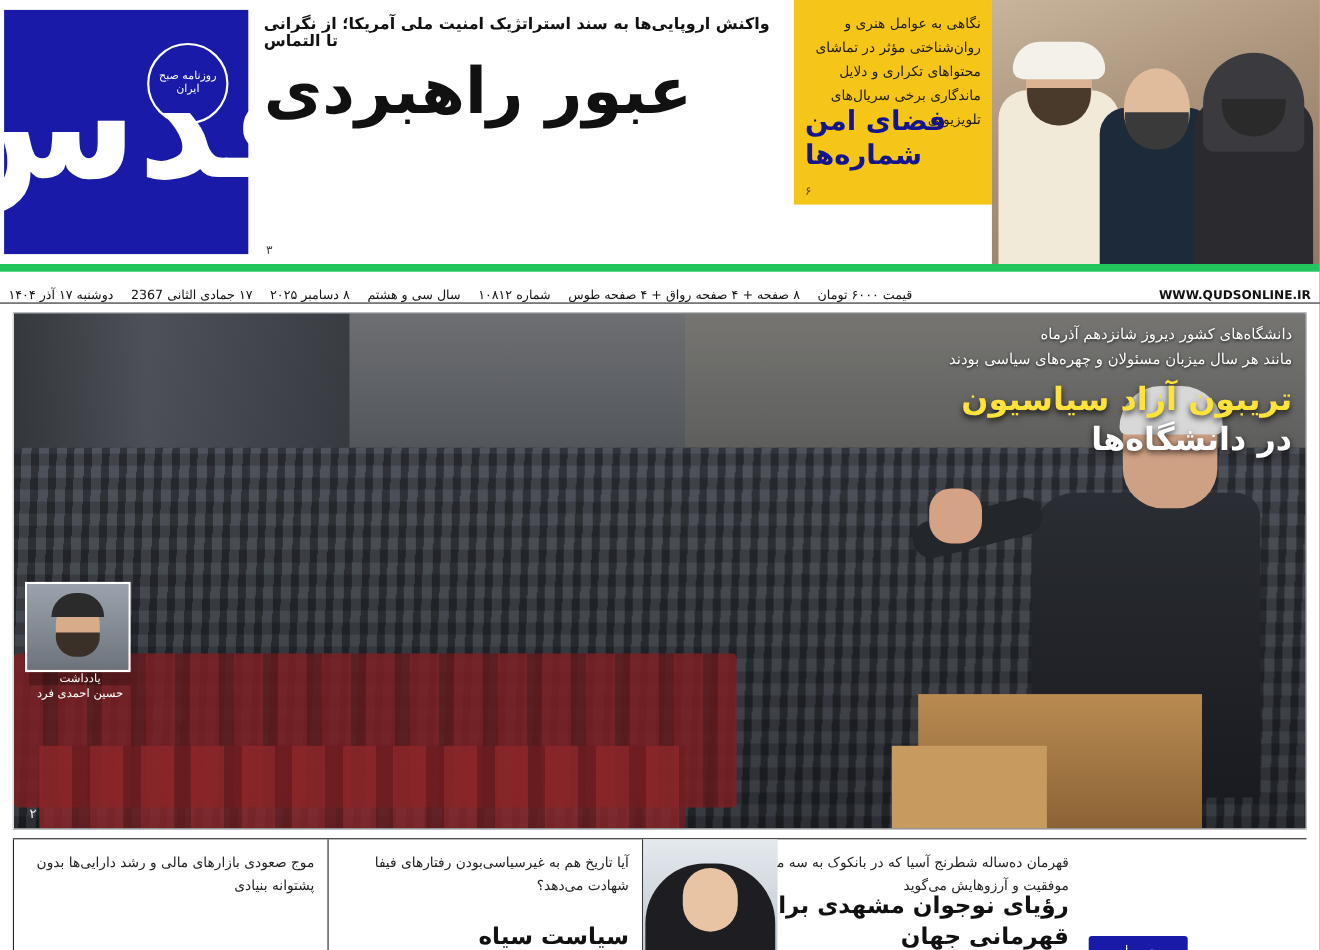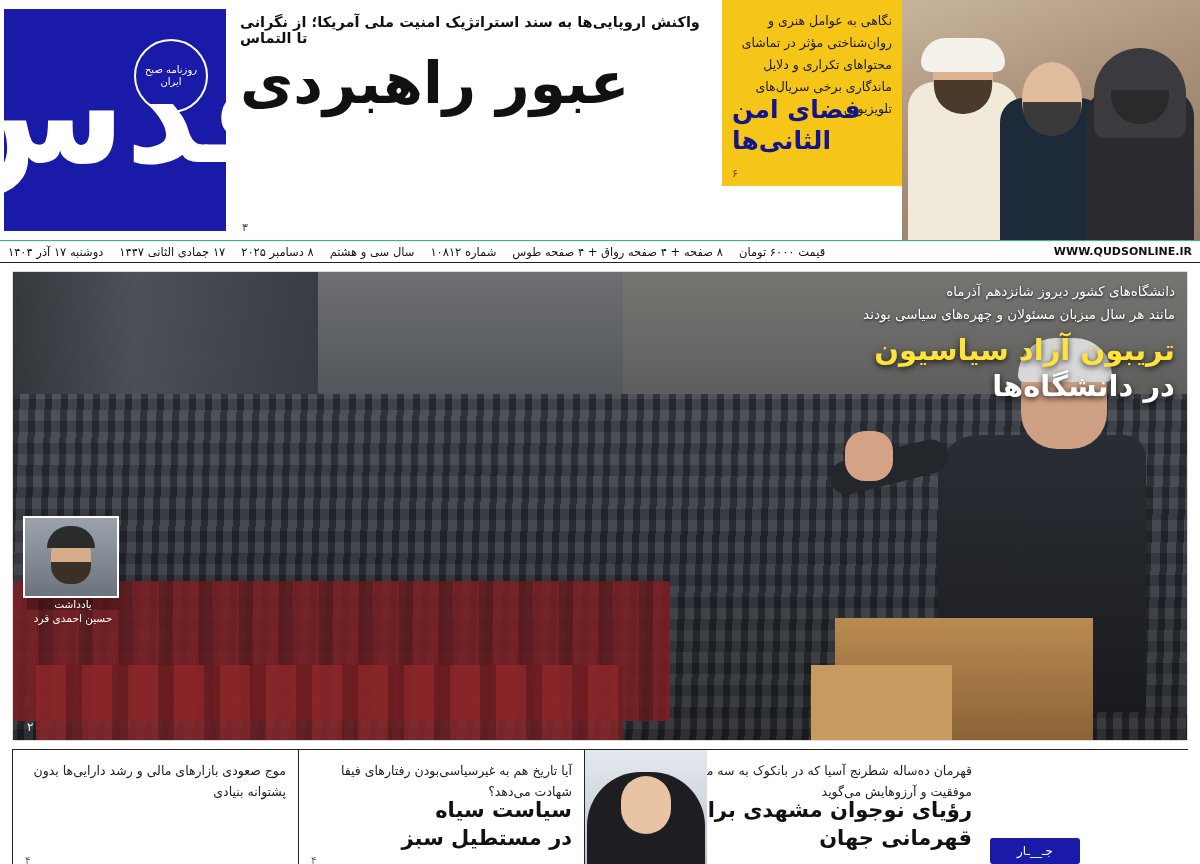--- a/index.html
+++ b/index.html
@@ -87,22 +87,22 @@
   .head2{position:absolute;top:22px;left:50%;transform:translateX(-50%);width:60px;height:72px;background:#e0bb9c;}
   .head3{position:absolute;top:14px;left:50%;transform:translateX(-50%);width:60px;height:72px;background:#dcb493;}
   .turban{position:absolute;top:-2px;left:50%;transform:translateX(-50%);width:84px;height:34px;background:#f4f1ea;border-radius:42px 42px 16px 16px;}
   .beard{position:absolute;bottom:-2px;left:50%;transform:translateX(-50%);width:58px;height:34px;background:#3a3a3a;border-radius:0 0 28px 28px;}
   .beard.dark{background:#2a2a2a;}
   .beard.brown{background:#4a3a2c;}
   .scarf{position:absolute;top:0;left:50%;transform:translateX(-50%);width:92px;height:90px;background:#3b3b3f;border-radius:46px 46px 10px 10px;}
 
   
   .infobar{
-    height:23px;border-top:1px solid #22c55e;border-bottom:1px solid #222;
-    display:flex;flex-direction:row-reverse;align-items:center;
+    height:36px;border-top:7px solid #22c55e;border-bottom:1px solid #222;
+    display:flex;flex-direction:row-reverse;align-items:flex-end;
     font-size:11.5px;color:#111;padding:0 8px;direction:rtl;
     box-sizing:border-box;
   }
   .infobar .site{font-weight:bold;font-size:11px;margin-left:auto;direction:ltr;}
   .infobar .items{display:flex;flex-direction:row-reverse;gap:16px;}
   .infobar .items span{white-space:nowrap;}
 
   
   .mainphoto{
     position:relative;width:1176px;height:470px;margin:8px auto 0 auto;
@@ -213,21 +213,21 @@
           <span>عبور راهبردی</span>
         </div>
         <div class="pagenum-mast">۳</div>
       </div>
     </div>
 
     <div class="yellowbox">
       <div class="lead">نگاهی به عوامل هنری و روان‌شناختی مؤثر در تماشای محتواهای تکراری و دلایل ماندگاری برخی سریال‌های تلویزیونی</div>
       <div class="ybhead">
         <div>فضای امن</div>
-        <div>الثانی‌ها</div>
+        <div>شماره‌ها</div>
       </div>
       <div class="pg">۶</div>
     </div>
 
     <div class="photostrip">
       <div class="ps-bg"></div>
       <div class="fig fig3">
         <div class="body3"></div>
         <div class="head3 head">
           <div class="turban"></div>
@@ -246,21 +246,21 @@
           <div class="scarf"></div>
           <div class="beard dark"></div>
         </div>
       </div>
     </div>
   </div>
 
   <div class="infobar">
     <div class="items">
       <span>دوشنبه ۱۷ آذر ۱۴۰۴</span>
-      <span>۱۷ جمادی الثانی ۱۴۴۷</span>
+      <span>۱۷ جمادی الثانی 2367</span>
       <span>۸ دسامبر ۲۰۲۵</span>
       <span>سال سی و هشتم</span>
       <span>شماره ۱۰۸۱۲</span>
       <span>۸ صفحه + ۴ صفحه رواق + ۴ صفحه طوس</span>
       <span>قیمت ۶۰۰۰ تومان</span>
     </div>
     <div class="site">WWW.QUDSONLINE.IR</div>
   </div>
 
   <div class="mainphoto">
@@ -306,21 +306,20 @@
 
     <div class="bcol col2">
       <div class="lead">موج صعودی بازارهای مالی و رشد دارایی‌ها بدون پشتوانه بنیادی</div>
       <div class="pg">۴</div>
     </div>
 
     <div class="bcol col2">
       <div class="lead">آیا تاریخ هم به غیرسیاسی‌بودن رفتارهای فیفا شهادت می‌دهد؟</div>
       <div class="bhead">
         <div>سیاست سیاه</div>
-        <div>در مستطیل سبز</div>
       </div>
       <div class="pg">۴</div>
     </div>
 
     <div class="bcol col3">
       <div class="lead">قهرمان ده‌ساله شطرنج آسیا که در بانکوک به سه مدال رسید از دلایل موفقیت و آرزوهایش می‌گوید</div>
       <div class="bhead">
         <div>رؤیای نوجوان مشهدی برای قهرمانی جهان</div>
       </div>
       <div class="pg">۵</div>

